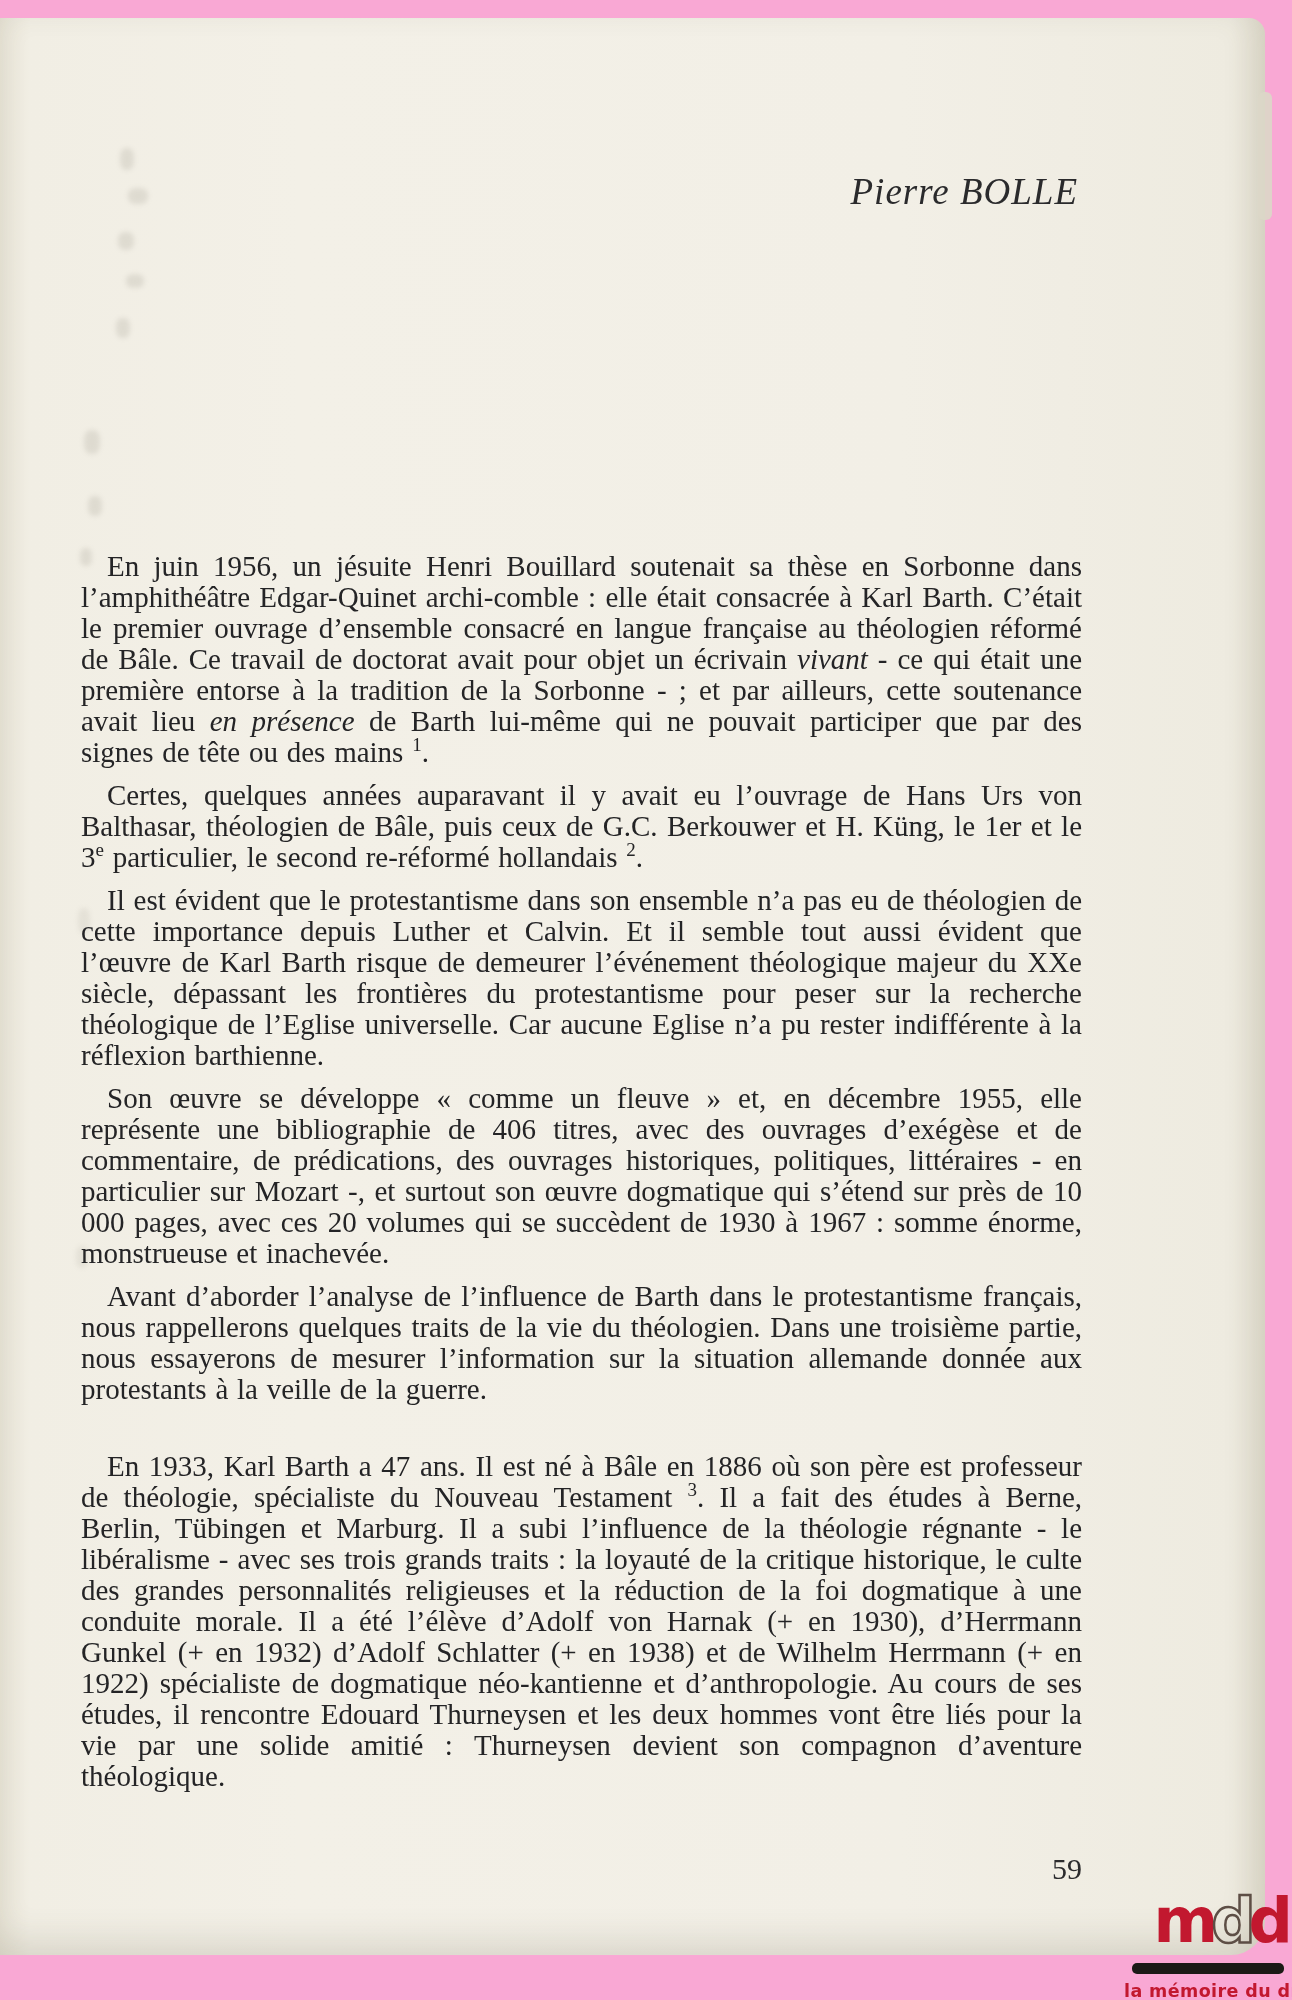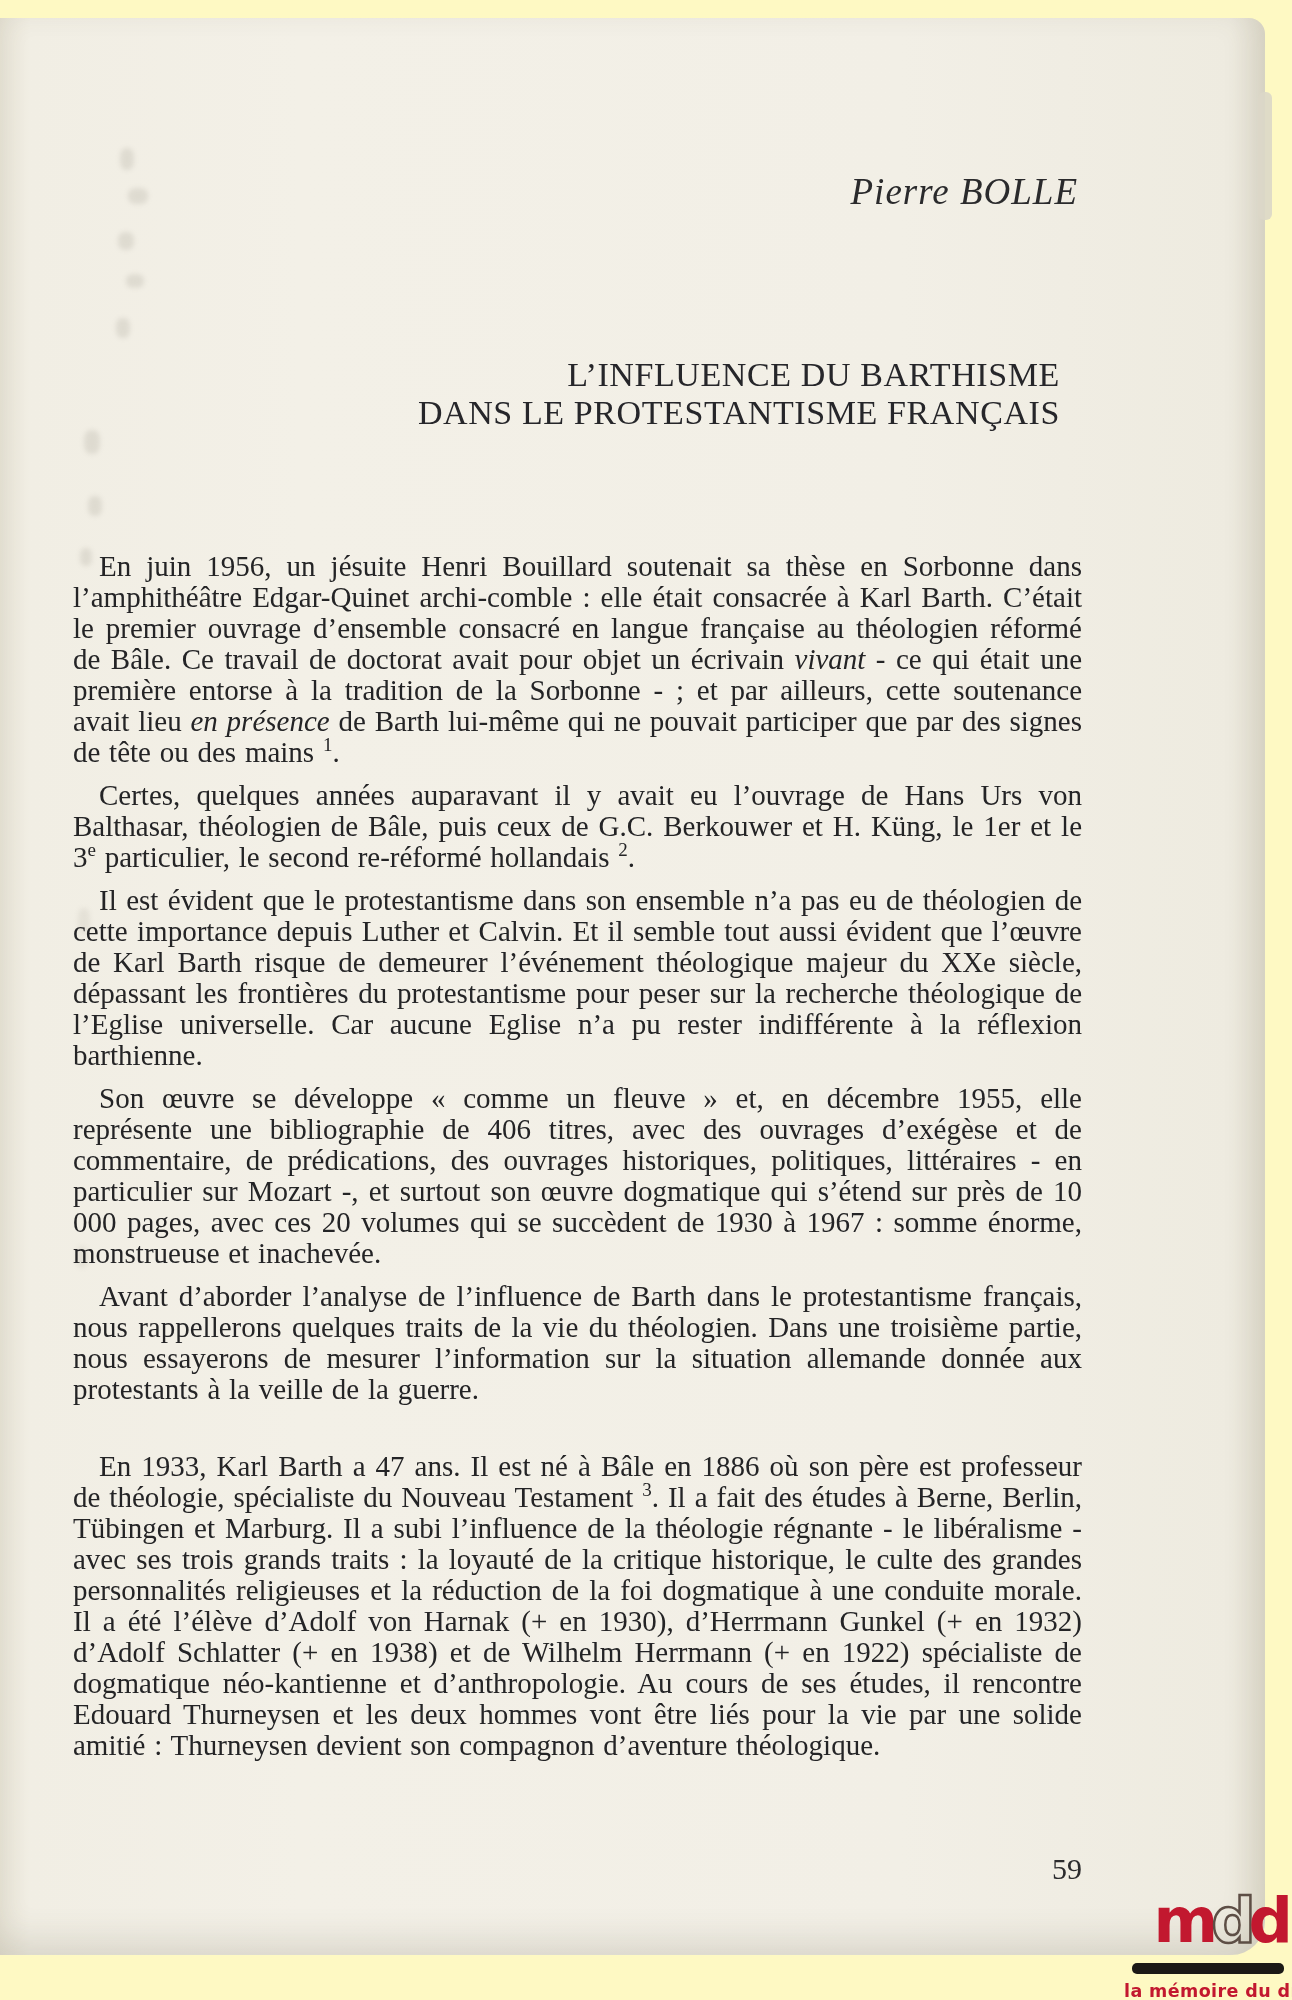--- a/index.html
+++ b/index.html
@@ -3,21 +3,21 @@
 <meta charset="utf-8">
 <style>
   html, body { margin: 0; padding: 0; }
   body {
     width: 1292px; height: 2000px;
     background: #121110;
     position: relative;
     overflow: hidden;
     font-family: "Liberation Serif", serif;
   }
-  .scan-canvas { position: absolute; inset: 0; background: #fef9c3; }
+  .scan-canvas { position: absolute; inset: 0; background: #f9a8d4; }
 
   
   .page {
     position: absolute;
     left: 0; top: 18px;
     width: 1265px; height: 1937px;
     background: linear-gradient(90deg, #e9e5d8 0px, #f1eee4 30px, #f3f0e7 300px, #f2efe6 900px, #eeebe0 1230px, #e6e2d4 1265px);
     border-radius: 0 16px 34px 0;
     box-shadow: inset -8px -14px 34px rgba(88, 78, 58, 0.16);
   }
@@ -64,21 +64,21 @@
     position: absolute;
     left: 73px; top: 551px;
     width: 1009px;
     color: #242426;
     font-size: 29px;
     line-height: 31px;
     text-align: justify;
     word-spacing: 1.5px;
   }
   .body-text p.para {
-    margin: 0 0 12px 0;
+    margin: 0 0 12px 8px;
     text-indent: 26px;
   }
   .body-text p.para.section-start { margin-top: 46px; }
   .body-text .italic { font-style: italic; }
   .body-text .sup {
     font-size: 19px;
     vertical-align: super;
     line-height: 0;
   }
 
@@ -139,24 +139,20 @@
     <div class="smudge" style="left:88px; top:478px; width:14px; height:20px;"></div>
     <div class="smudge" style="left:80px; top:530px; width:12px; height:18px;"></div>
     <div class="smudge" style="left:78px; top:890px; width:12px; height:26px; opacity:.12;"></div>
     <div class="smudge" style="left:76px; top:1228px; width:12px; height:22px; opacity:.12;"></div>
   </div>
 
   <div class="page-edge-sliver"></div>
 
   <div class="author">Pierre BOLLE</div>
 
-  <div class="title-block">
-    <div>L’INFLUENCE DU BARTHISME</div>
-    <div>DANS LE PROTESTANTISME FRANÇAIS</div>
-  </div>
 
   <div class="body-text">
       <p class="para"><span>En juin 1956, un jésuite Henri Bouillard soutenait sa thèse en Sorbonne dans l’amphithéâtre Edgar-Quinet archi-comble : elle était consacrée à Karl Barth. C’était le premier ouvrage d’ensemble consacré en langue française au théologien réformé de Bâle. Ce travail de doctorat avait pour objet un écrivain </span><span class="italic">vivant</span><span> - ce qui était une première entorse à la tradition de la Sorbonne - ; et par ailleurs, cette soutenance avait lieu </span><span class="italic">en présence</span><span> de Barth lui-même qui ne pouvait participer que par des signes de tête ou des mains </span><span class="sup">1</span><span>.</span></p>
       <p class="para"><span>Certes, quelques années auparavant il y avait eu l’ouvrage de Hans Urs von Balthasar, théologien de Bâle, puis ceux de G.C. Berkouwer et H. Küng, le 1er et le 3</span><span class="sup">e</span><span> particulier, le second re-réformé hollandais </span><span class="sup">2</span><span>.</span></p>
       <p class="para"><span>Il est évident que le protestantisme dans son ensemble n’a pas eu de théologien de cette importance depuis Luther et Calvin. Et il semble tout aussi évident que l’œuvre de Karl Barth risque de demeurer l’événement théologique majeur du XXe siècle, dépassant les frontières du protestantisme pour peser sur la recherche théologique de l’Eglise universelle. Car aucune Eglise n’a pu rester indifférente à la réflexion barthienne.</span></p>
       <p class="para"><span>Son œuvre se développe « comme un fleuve » et, en décembre 1955, elle représente une bibliographie de 406 titres, avec des ouvrages d’exégèse et de commentaire, de prédications, des ouvrages historiques, politiques, littéraires - en particulier sur Mozart -, et surtout son œuvre dogmatique qui s’étend sur près de 10 000 pages, avec ces 20 volumes qui se succèdent de 1930 à 1967 : somme énorme, monstrueuse et inachevée.</span></p>
       <p class="para"><span>Avant d’aborder l’analyse de l’influence de Barth dans le protestantisme français, nous rappellerons quelques traits de la vie du théologien. Dans une troisième partie, nous essayerons de mesurer l’information sur la situation allemande donnée aux protestants à la veille de la guerre.</span></p>
       <p class="para section-start"><span>En 1933, Karl Barth a 47 ans. Il est né à Bâle en 1886 où son père est professeur de théologie, spécialiste du Nouveau Testament </span><span class="sup">3</span><span>. Il a fait des études à Berne, Berlin, Tübingen et Marburg. Il a subi l’influence de la théologie régnante - le libéralisme - avec ses trois grands traits : la loyauté de la critique historique, le culte des grandes personnalités religieuses et la réduction de la foi dogmatique à une conduite morale. Il a été l’élève d’Adolf von Harnak (+ en 1930), d’Herrmann Gunkel (+ en 1932) d’Adolf Schlatter (+ en 1938) et de Wilhelm Herrmann (+ en 1922) spécialiste de dogmatique néo-kantienne et d’anthropologie. Au cours de ses études, il rencontre Edouard Thurneysen et les deux hommes vont être liés pour la vie par une solide amitié : Thurneysen devient son compagnon d’aventure théologique.</span></p>
     </div>
 

